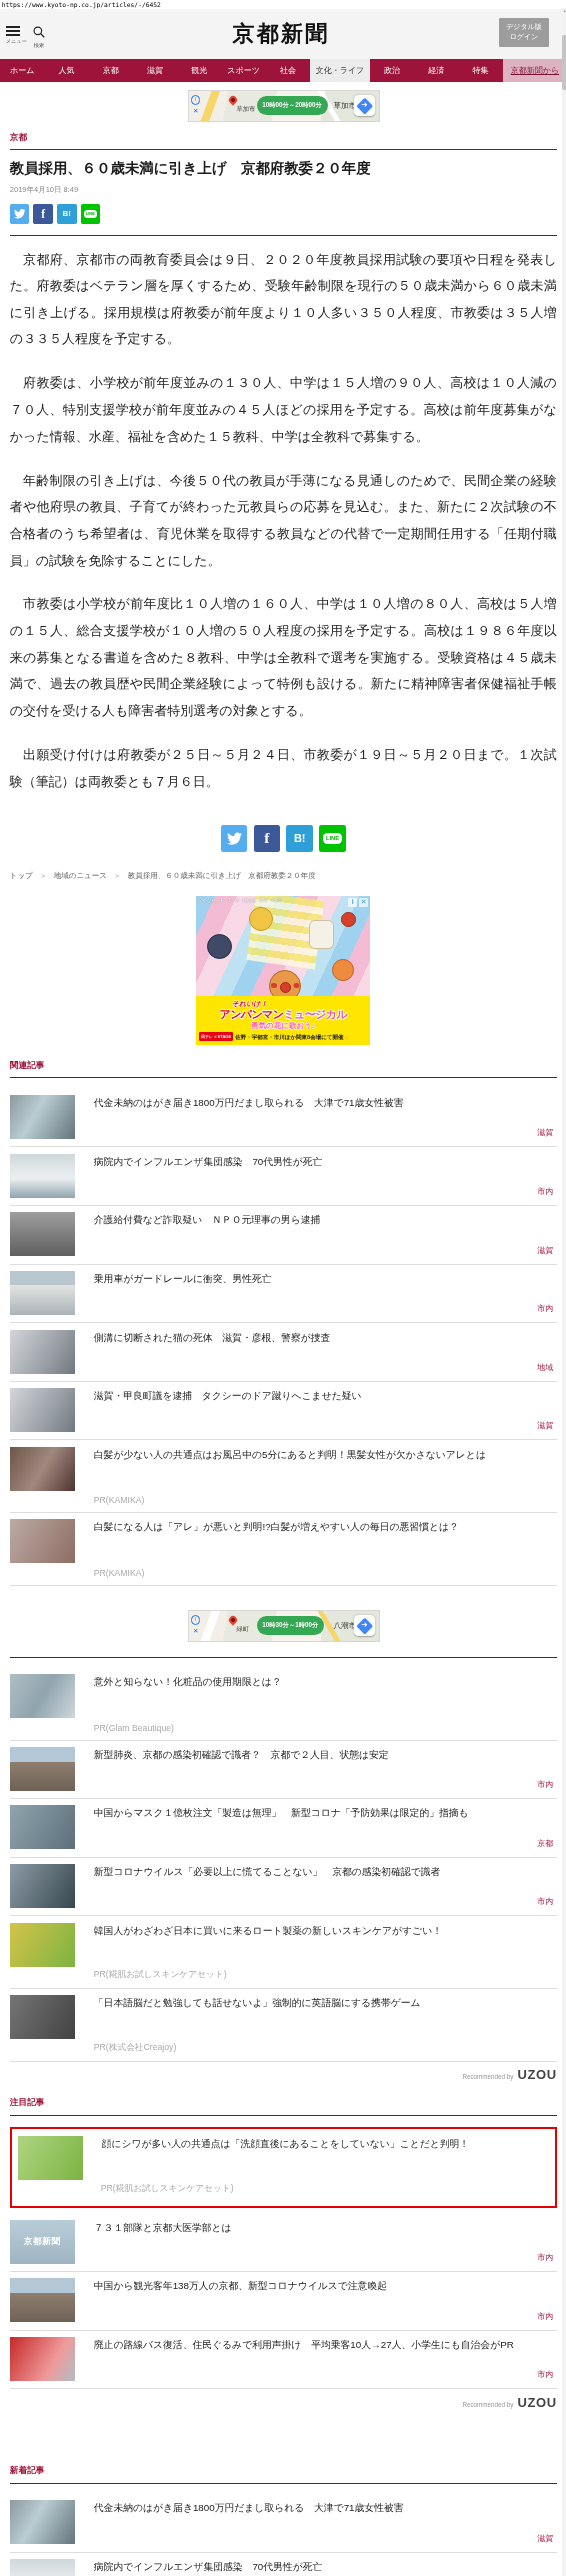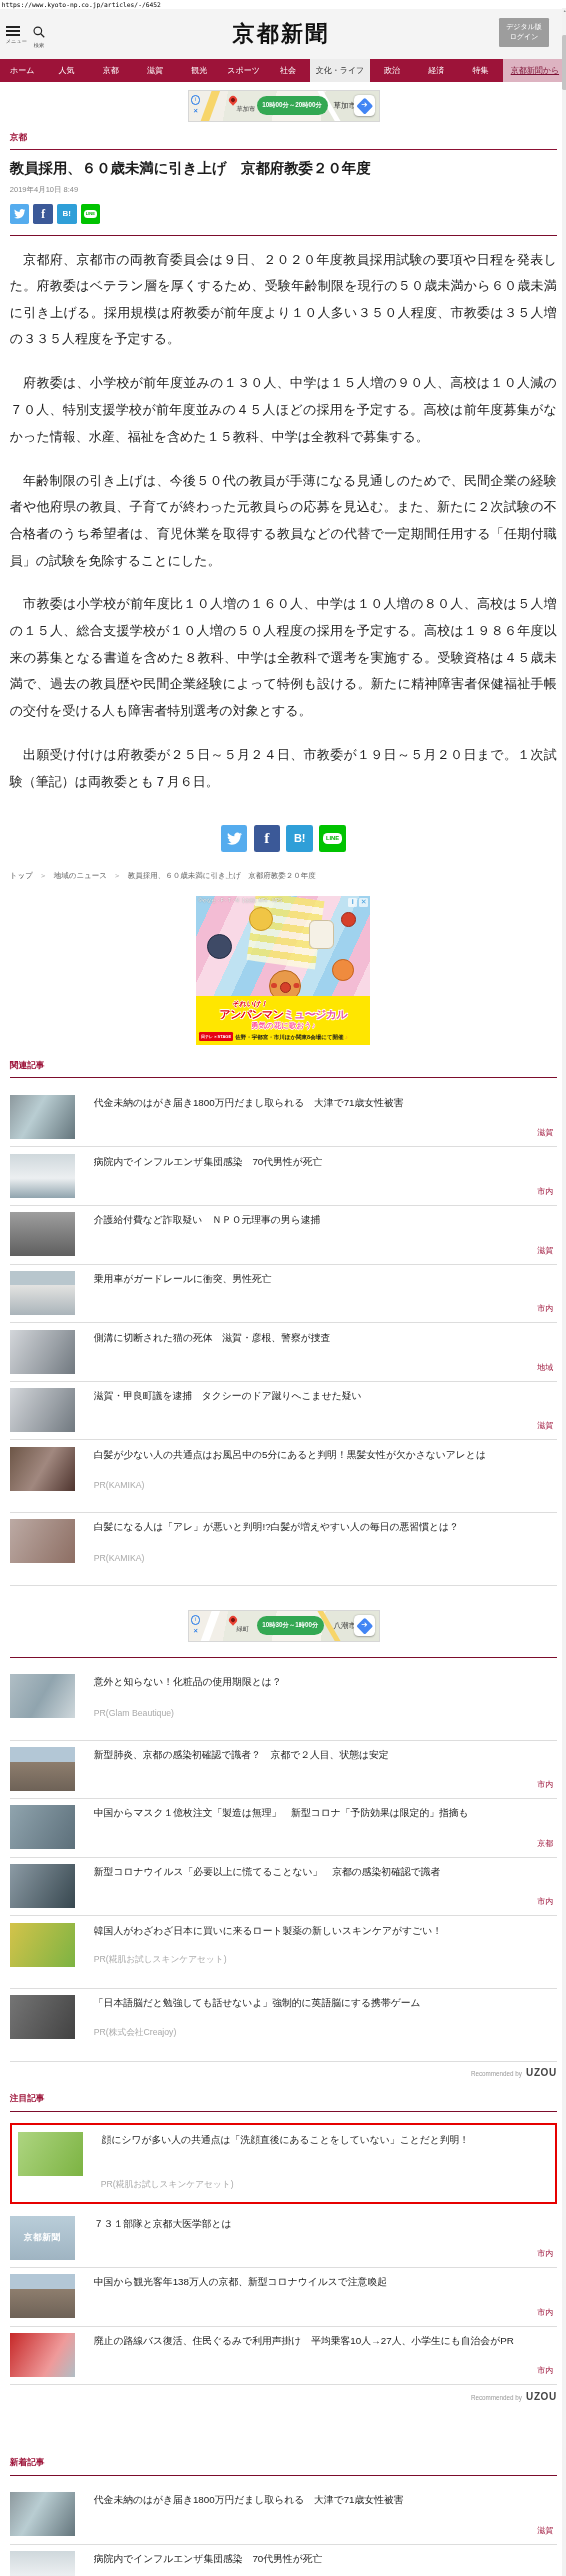--- a/index.html
+++ b/index.html
@@ -87,21 +87,21 @@
   .anpan-title .ta{color:#e60012;} .anpan-title .tb{color:#e957a8;text-align:center;}
   .anpan-sub{color:#ff5fa2;font-size:7.5px;margin-top:1.2px;text-shadow:0.6px 0 #fff,-0.6px 0 #fff,0 0.6px #fff,0 -0.6px #fff;}
   .anpan-venues{color:#1c1c1c;font-size:5.5px;margin-top:2.3px;}
   .anpan-venues .note{color:#ef8b3e;}
   
   .sec-head{color:#9d1339;font-weight:bold;font-size:8.7px;margin:15px 0 5.8px;}
   .row{display:flex;position:relative;padding:6.3px 0;border-bottom:0.6px solid #ddd;min-height:45px;cursor:pointer;}
   .thumb{width:65px;height:44px;flex-shrink:0;margin-right:19px;background:#ccc;position:relative;}
   .row-title{font-size:9.8px;color:#222;line-height:1.65;padding-right:21px;}
   .row-cat{position:absolute;right:3.5px;bottom:8px;color:#9d1339;font-size:8px;cursor:pointer;}
-  .row-pr{position:absolute;left:84px;bottom:22px;color:#aaa;font-size:8.7px;}
+  .row-pr{position:absolute;left:84px;bottom:7px;color:#aaa;font-size:8.7px;}
   .row.tall{min-height:59px;}
   .row.hl{border:2.3px solid #e60000;padding:7px 5.8px;margin:2.3px 0 5.8px;min-height:63px;}
   .row.hl .row-pr{left:89px;bottom:10.4px;}
   .thumb-logo-text{position:absolute;left:0;right:0;top:16px;text-align:center;color:#fff;
      font-family:"Liberation Serif","DejaVu Serif",serif;font-weight:bold;font-size:8.7px;letter-spacing:0.6px;}
   
   .t-glass{background:linear-gradient(120deg,#8d999e,#b9cdd2 40%,#64757c);}
   .t-hosp{background:linear-gradient(180deg,#cfd8dc,#eceff1 55%,#90a4ae);}
   .t-tower{background:linear-gradient(180deg,#9e9e9e,#5f5f5f);}
   .t-bldg{background:linear-gradient(180deg,#b8c6cd 0 32%,#e3e3e1 32%,#aab4ba);}
@@ -111,21 +111,21 @@
   .t-cosme{background:linear-gradient(120deg,#b0bec5,#90a4ae 50%,#cfd8dc);}
   .t-hall{background:linear-gradient(180deg,#b3c7d6 0 35%,#8d7d6d 35%,#6e6257);}
   .t-shelf{background:linear-gradient(120deg,#90a4ae,#5c6f7a);}
   .t-man{background:linear-gradient(120deg,#8c9ba5,#37474f);}
   .t-family{background:linear-gradient(120deg,#d4c34a,#7cb342);}
   .t-glasses{background:linear-gradient(120deg,#757575,#424242);}
   .t-baby{background:linear-gradient(120deg,#aed581,#7cb342);}
   .t-nplogo{background:linear-gradient(180deg,#b9cdd9,#9fb4c2);}
   .t-bus{background:linear-gradient(120deg,#c62828,#ef9a9a 65%,#b0bec5);}
   .recommended{text-align:right;font-size:6.3px;color:#999;margin:5.8px 0 15px;}
-  .recommended b{color:#444;font-size:10px;letter-spacing:0.6px;margin-left:2.3px;}
+  .recommended b{color:#444;font-size:13px;letter-spacing:0.6px;margin-left:2.3px;}
   
   .tarot{width:176px;margin:17.3px auto 0;border:0.6px solid #ddd;background:#fff;}
   .tarot-img{height:88px;position:relative;overflow:hidden;text-align:center;color:#fff;
     background:radial-gradient(ellipse at 50% 130%,#c2498f 0%,#7a2277 40%,#3a1553 70%,#22103d 100%);}
   .tarot-free{position:absolute;left:16px;top:3.5px;width:21px;height:21px;border-radius:50%;
     background:radial-gradient(circle,#ffe98a,#e0a62c);color:#b30000;font-weight:bold;font-size:6.3px;line-height:21px;}
   .tarot-top{position:relative;color:#ffe95e;font-weight:bold;font-size:8.7px;margin-top:2.3px;text-shadow:0.6px 0.6px 1.2px #3a0d00;}
   .tarot-l1{position:relative;font-size:12px;font-weight:bold;color:#f5a623;text-shadow:0.6px 0.6px 0 #6b1d00;margin-top:1.2px;}
   .tarot-l2{position:relative;font-size:12px;font-weight:bold;color:#ff5a36;text-shadow:0.6px 0.6px 0 #5c0d00;}
   .tarot-flower{position:absolute;font-size:8px;color:#f8c8dc;}

